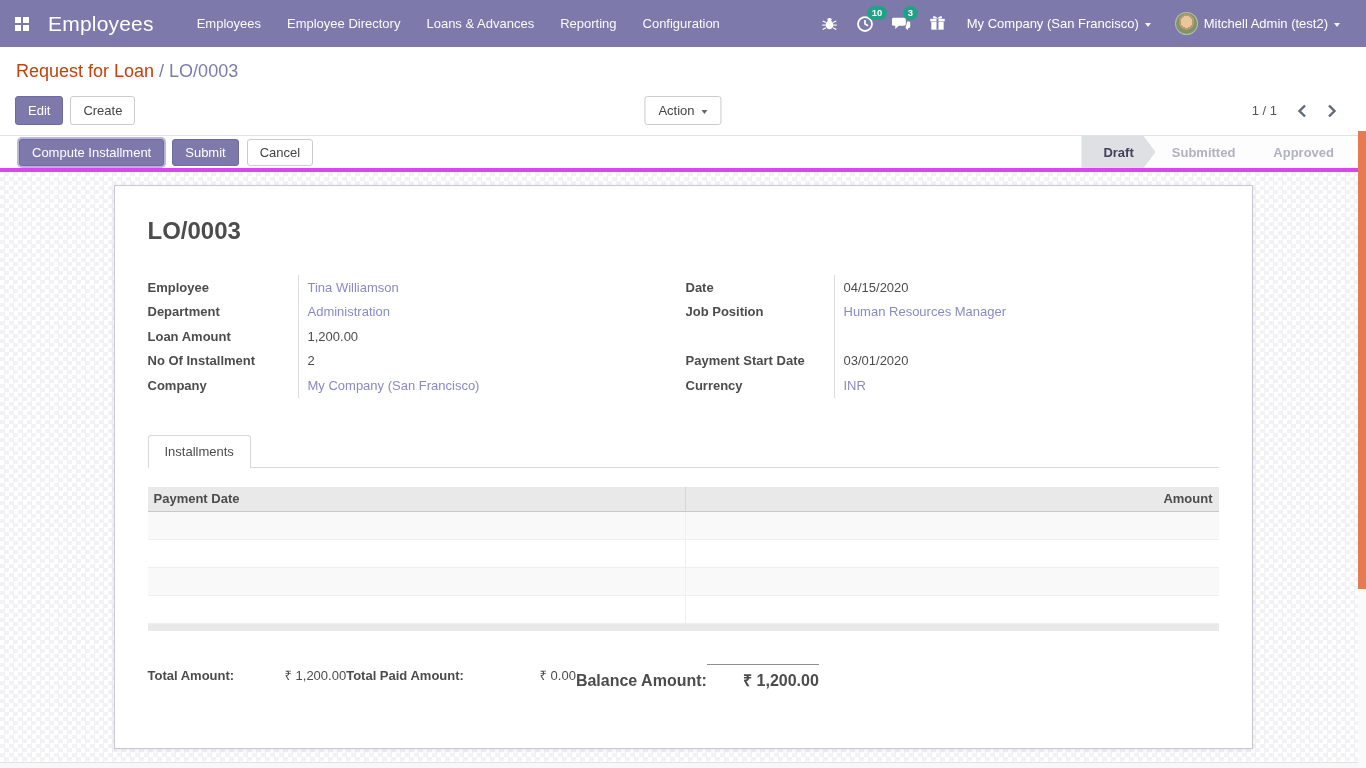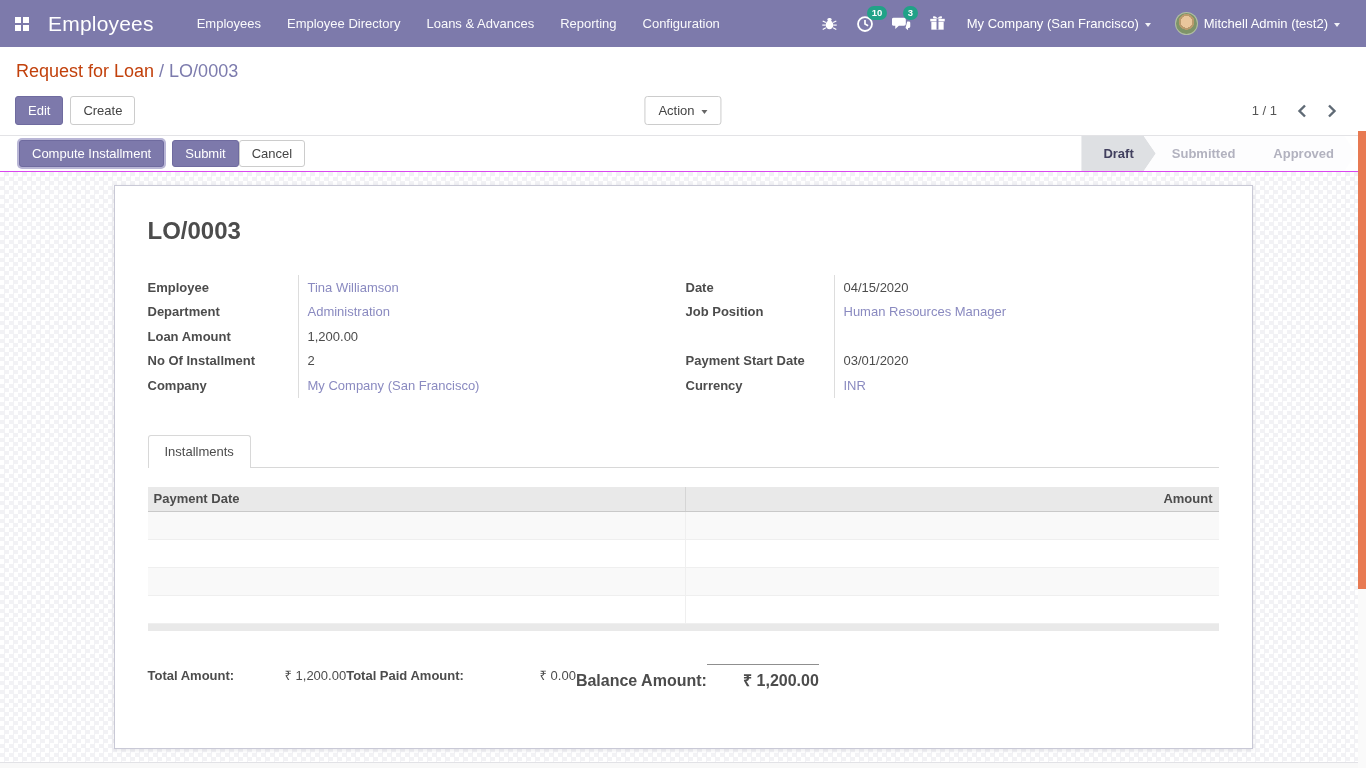--- a/index.html
+++ b/index.html
@@ -49,21 +49,21 @@
   .btn-primary { background: #7d79ab; border-color: #6f6b9f; color: #fff; }
   .btn + .btn { margin-left: 7px; }
   .action-wrap { position: absolute; left: 50%; transform: translateX(-50%); }
   .btn-action { display: inline-flex; align-items: center; gap: 7px; padding: 6px 13px; }
   .caret-dark { width: 0; height: 0; border-left: 3.5px solid transparent; border-right: 3.5px solid transparent; border-top: 4px solid #666; margin-top: 2px; }
   .pager { margin-left: auto; display: flex; align-items: center; gap: 20px; color: #555; font-size: 13px; padding-right: 14px; }
   .pager-arrow { cursor: pointer; display: flex; align-items: center; }
 
   
   .statusbar {
-    height: 37px; background: #fff; border-top: 1px solid #e3e3e6; border-bottom: 1px solid #d946ef;
+    height: 37px; background: #fff; border-top: 1px solid #e3e3e6; border-bottom: 4px solid #d946ef;
     display: flex; align-items: center; padding-left: 19px;
   }
   .btn-sm { padding: 5px 12px; }
   .compute-btn { box-shadow: 0 0 0 2px #b9b6d6; }
   .sb-steps { margin-left: auto; display: flex; align-items: stretch; height: 100%; margin-right: 10px; }
   .step {
     display: flex; align-items: center; font-size: 13px; font-weight: bold;
     padding: 0 22px 0 28px; margin-left: -12px;
   }
   .step.first { padding-left: 22px; margin-left: 0;
@@ -224,21 +224,21 @@
           <polyline points="2,1.5 7.5,7 2,12.5" fill="none" stroke="#5f6a75" stroke-width="2.4"></polyline>
         </svg>
       </span>
     </div>
   </div>
 </section>
 
 <section class="statusbar">
   <button class="btn btn-primary btn-sm compute-btn">Compute Installment</button>
   <button class="btn btn-primary btn-sm" style="margin-left:8px">Submit</button>
-  <button class="btn btn-sm" style="margin-left:0">Cancel</button>
+  <button class="btn btn-sm" style="margin-left:8px">Cancel</button>
   <div class="sb-steps">
     <div class="step first active">Draft</div>
     <div class="step next inactive">Submitted</div>
     <div class="step next inactive">Approved</div>
   </div>
 </section>
 
 <main class="content">
   <div class="sheet">
     <h1 class="sheet-title">LO/0003</h1>

